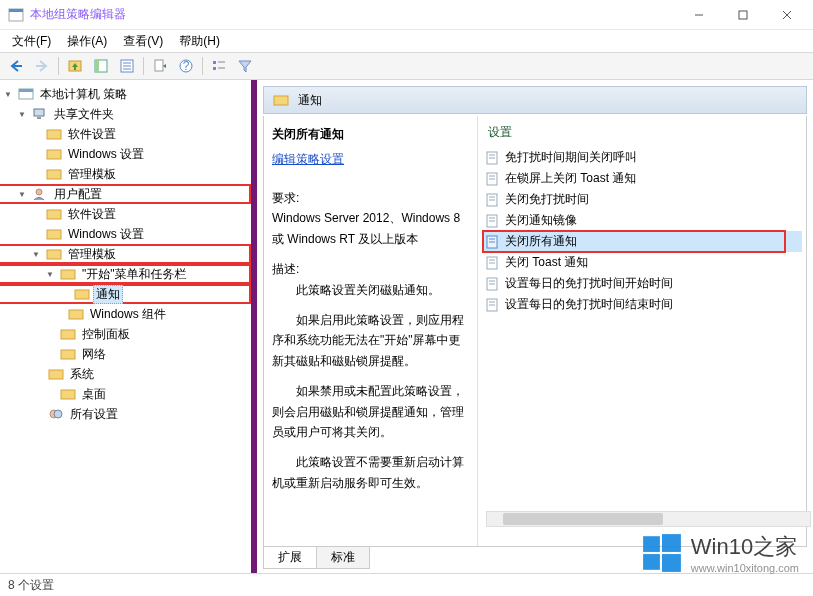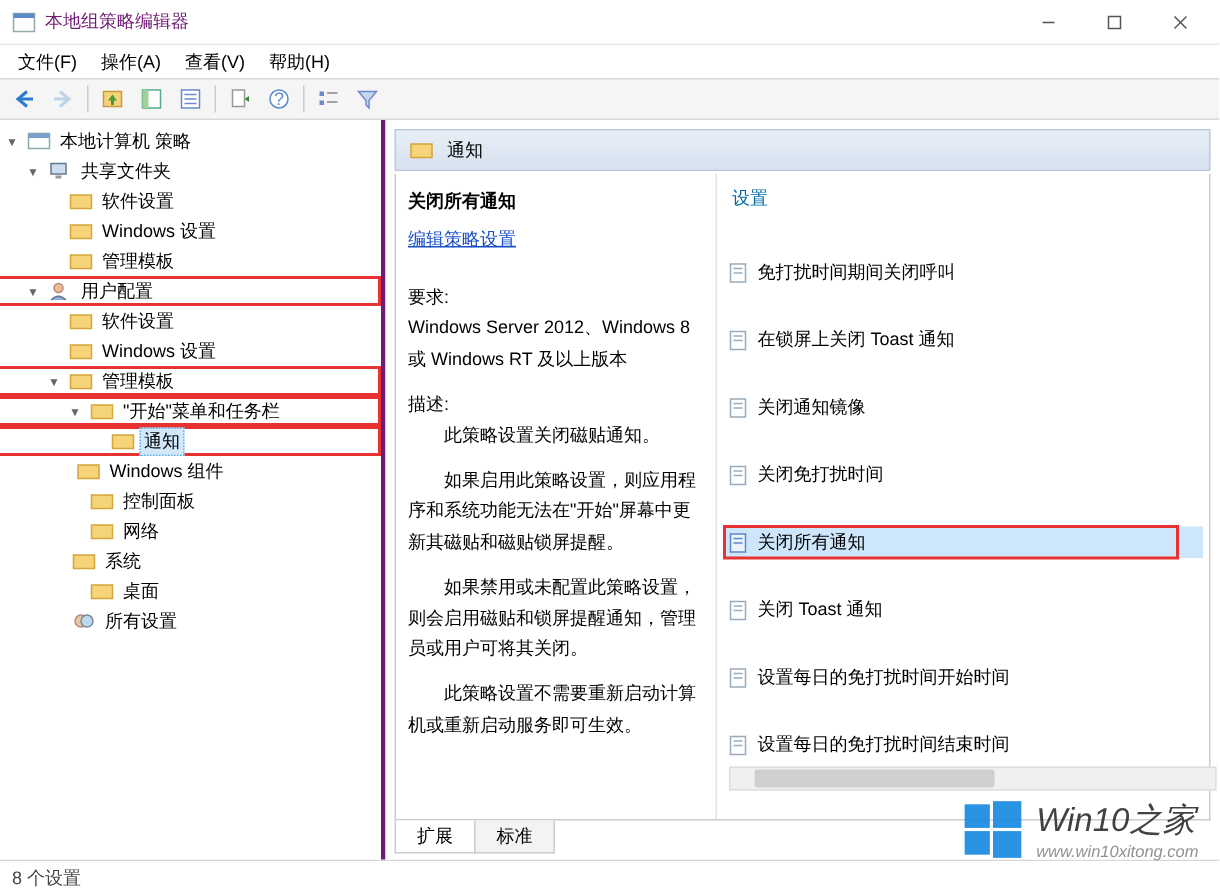--- a/index.html
+++ b/index.html
@@ -1,32 +1,32 @@
 <!DOCTYPE html>
 <html><head>
 <meta charset="utf-8">
 <style>
 * { margin: 0; padding: 0; box-sizing: border-box; font-family: "Microsoft YaHei", sans-serif; font-size: 12px; }
 body { background: #fff; width: 813px; height: 596px; overflow: hidden; position: relative; }
 
 .titlebar { height: 30px; background: #fff; display: flex; align-items: center; padding: 0 4px 0 8px; border-bottom: 1px solid #e8e8e8; }
 .titlebar .icon { width: 16px; height: 16px; margin-right: 6px; }
-.titlebar .title { flex: 1; color: #701a75; }
+.titlebar .title { flex: 1; color: #8b5cf6; }
 .winbtn { width: 44px; height: 30px; display: flex; align-items: center; justify-content: center; }
 .winbtn svg { width: 10px; height: 10px; }
 
 .menubar { height: 22px; display: flex; align-items: center; padding: 0 4px; }
 .menuitem { padding: 2px 8px; }
 
 .toolbar { height: 28px; border-top: 1px solid #d8d8d8; border-bottom: 1px solid #d8d8d8; background: #f5f5f5; display: flex; align-items: center; padding: 0 4px; gap: 2px; }
 .tbtn { width: 24px; height: 22px; display: flex; align-items: center; justify-content: center; }
 .tdiv { width: 1px; height: 18px; background: #ccc; margin: 0 2px; }
 
 .main { display: flex; height: 493px; }
-.tree { width: 257px; border-right: 3px solid #701a75; overflow: auto; padding: 4px 0; background: #fff; }
+.tree { width: 257px; border-right: 6px solid #701a75; overflow: auto; padding: 4px 0; background: #fff; }
 .node { display: flex; align-items: center; height: 20px; white-space: nowrap; }
 .tw { width: 12px; height: 12px; display: flex; align-items: center; justify-content: center; margin-right: 1px; color: #666; font-size: 10px; }
 .tw::before { content: "▶"; font-size: 8px; }
 .tw.open::before { content: "▼"; font-size: 8px; }
 .tw.none::before { content: ""; }
 .tico { width: 16px; height: 14px; margin: 0 3px; }
 .tlabel { padding: 1px 3px; }
 .tlabel.sel { background: #d1e8fa; border: 1px dotted #66aee6; padding: 0 2px; }
 .hi1 { border: 2px solid #e83232; padding: 0 0; margin-left: -2px; }
 .hi2 { border: 2px solid #e83232; padding: 0 0; margin-left: -2px; }
@@ -34,36 +34,36 @@
 
 .right { flex: 1; display: flex; flex-direction: column; background: #fff; }
 .rheader { height: 28px; margin: 6px 6px 2px 6px; background: linear-gradient(#e8eef5,#d6e2f0); border: 1px solid #b8c8dd; display: flex; align-items: center; padding: 0 6px; gap: 6px; }
 .rbody { flex: 1; display: flex; margin: 0 6px; border: 1px solid #ccc; border-top: none; }
 .rleft { width: 214px; padding: 10px 8px; border-right: 1px solid #e0e0e0; }
 .rleft h4 { font-size: 12px; font-weight: bold; margin-bottom: 8px; }
 .rleft .link { color: #1a4ec8; text-decoration: underline; margin-bottom: 10px; display: inline-block; }
 .rleft .sect { margin-top: 10px; line-height: 1.7; }
 .rleft p { margin-bottom: 10px; line-height: 1.7; text-indent: 2em; }
 .rright { flex: 1; padding: 6px 4px; overflow: auto; }
-.colhdr { color: #0369a1; padding: 2px 6px 6px 6px; }
-.li { display: flex; align-items: center; height: 21px; padding: 0 4px; gap: 5px; margin-top: 24px; }
+.colhdr { color: #14532d; padding: 2px 6px 6px 6px; }
+.li { display: flex; align-items: center; height: 21px; padding: 0 4px; gap: 5px; }
 .li.sel { background: #cde6fb; }
 .li.hlrow { position: relative; }
 .li.hlrow::after { content:""; position:absolute; left:0; right:16px; top:-1px; bottom:-1px; border:2px solid #e83232; pointer-events:none; }
 .lico { width: 14px; height: 14px; }
 
 .tabs { height: 22px; margin: 0 6px 4px 6px; display: flex; }
 .tab { padding: 2px 14px; border: 1px solid #ccc; border-top: none; background: #f3f3f3; margin-right: -1px; font-size: 12px; text-align: center; }
 .tab.active { background: #fff; }
 .hscroll { position:absolute; left:486px; right:2px; top:511px; height:16px; background:#f0f0f0; border:1px solid #ddd; display:flex; align-items:center; }
 .hscroll .thumb { position:absolute; left:16px; width:160px; top:1px; bottom:1px; background:#cfcfcf; border-radius:2px; }
 
 .status { height: 22px; border-top: 1px solid #d8d8d8; padding: 3px 8px; color: #444; }
 
-.watermark { position: absolute; right: 14px; bottom: 22px; display: flex; gap: 8px; opacity: .92; font-style: italic; }
+.watermark { position: absolute; right: 14px; bottom: 22px; display: flex; gap: 8px; opacity: .92; }
 .watermark .wlogo { width: 42px; height: 42px; }
 .watermark .wt1 { font-size: 22px; color: #333; font-weight: 500; }
 .watermark .wt2 { font-size: 11px; color: #888; }
 
 svg.folder-ico rect { fill:#f6d47a; stroke:#d4a53a; }
 </style>
 </head>
 <body>
 
 <div class="titlebar">
@@ -241,21 +241,21 @@
       </div>
 
     <div class="node hi3" style="padding-left:58px">
         <span class="tw none"></span>
         <svg class="tico folder-ico" viewBox="0 0 16 14">
           <rect x="1" y="3" width="14" height="9"></rect>
         </svg>
         <span class="tlabel sel">通知</span>
       </div>
 
-    <div class="node" style="padding-left:35px">
+    <div class="node" style="padding-left:52px">
         <span class="tw none"></span>
         <svg class="tico folder-ico" viewBox="0 0 16 14">
           <rect x="1" y="3" width="14" height="9"></rect>
         </svg>
         <span class="tlabel">Windows 组件</span>
       </div>
     <div class="node" style="padding-left:44px">
         <span class="tw none"></span>
         <svg class="tico folder-ico" viewBox="0 0 16 14">
           <rect x="1" y="3" width="14" height="9"></rect>
@@ -333,29 +333,29 @@
               <line x1="3" y1="7" x2="9" y2="7" stroke="#9ab"></line>
             </svg>
             <span>在锁屏上关闭 Toast 通知</span>
           </div>
         <div class="li">
             <svg class="lico" viewBox="0 0 14 14">
               <rect x="1" y="1" width="10" height="12" fill="#fff" stroke="#9ab"></rect>
               <line x1="3" y1="4" x2="9" y2="4" stroke="#9ab"></line>
               <line x1="3" y1="7" x2="9" y2="7" stroke="#9ab"></line>
             </svg>
+            <span>关闭免打扰时间</span>
+          </div>
+        <div class="li">
+            <svg class="lico" viewBox="0 0 14 14">
+              <rect x="1" y="1" width="10" height="12" fill="#fff" stroke="#9ab"></rect>
+              <line x1="3" y1="4" x2="9" y2="4" stroke="#9ab"></line>
+              <line x1="3" y1="7" x2="9" y2="7" stroke="#9ab"></line>
+            </svg>
             <span>关闭通知镜像</span>
-          </div>
-        <div class="li">
-            <svg class="lico" viewBox="0 0 14 14">
-              <rect x="1" y="1" width="10" height="12" fill="#fff" stroke="#9ab"></rect>
-              <line x1="3" y1="4" x2="9" y2="4" stroke="#9ab"></line>
-              <line x1="3" y1="7" x2="9" y2="7" stroke="#9ab"></line>
-            </svg>
-            <span>关闭免打扰时间</span>
           </div>
         <div class="li sel hlrow">
             <svg class="lico" viewBox="0 0 14 14">
               <rect x="1" y="1" width="10" height="12" fill="#eaf3fb" stroke="#5a8acc"></rect>
               <line x1="3" y1="4" x2="9" y2="4" stroke="#5a8acc"></line>
               <line x1="3" y1="7" x2="9" y2="7" stroke="#5a8acc"></line>
             </svg>
             <span>关闭所有通知</span>
           </div>
         <div class="li">

